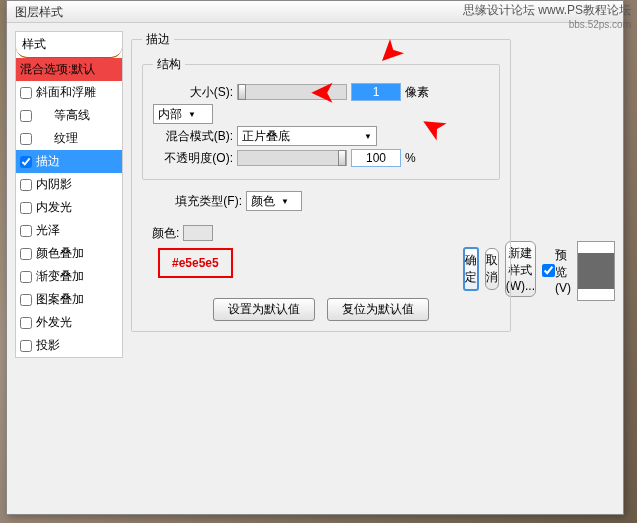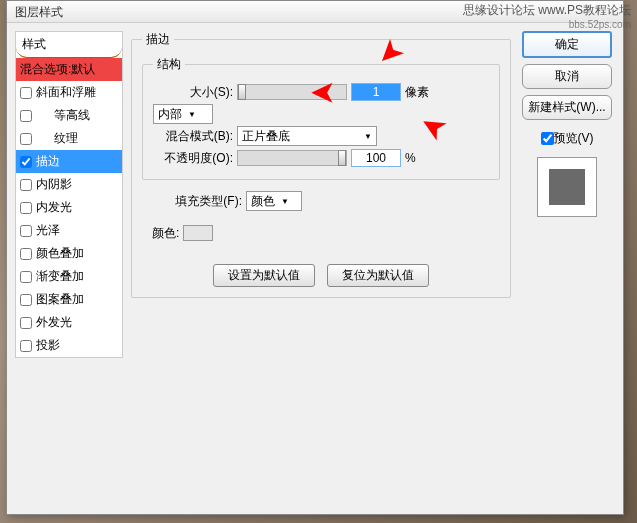--- a/index.html
+++ b/index.html
@@ -24,21 +24,21 @@
     .slider { width: 110px; height: 16px; background: #ddd; border: 1px solid #aaa; position: relative; display: inline-block; }
     .slider-handle { position: absolute; top: -1px; width: 8px; height: 16px; background: linear-gradient(#fff,#ccc); border: 1px solid #888; }
     .text-input { width: 50px; height: 18px; border: 1px solid #7eb4ea; background: #fff; text-align: center; padding: 1px 2px; }
     .text-input.hl { background: #3399ff; color: #fff; }
     .combo { height: 20px; border: 1px solid #999; background: #fff; display: inline-flex; align-items: center; padding: 0 4px; position: relative; }
     .combo-arrow { margin-left: 6px; font-size: 8px; }
     .color-swatch { width: 30px; height: 16px; background: #e5e5e5; border: 1px solid #999; display: inline-block; }
     .hex-box { border: 2px solid #e00; padding: 6px 12px; color: #d00; font-weight: bold; display: inline-block; margin: 4px 0 0 6px; }
     .btn-row { display: flex; gap: 12px; justify-content: center; margin-top: 10px; }
     .btn { padding: 2px 14px; border: 1px solid #888; background: linear-gradient(#fff,#e0e0e0); border-radius: 3px; cursor: pointer; }
-    .right-panel { width: 96px; display: flex; flex-direction: column; gap: 6px; align-items: center; }
+    .right-panel { width: 96px; display: flex; gap: 6px; align-items: center; justify-content: flex-end; }
     .btn-primary { width: 90px; padding: 3px 0; border: 2px solid #4a90d9; background: linear-gradient(#fff,#e8f0fa); border-radius: 3px; text-align: center; cursor: pointer; }
     .btn-normal { width: 90px; padding: 3px 0; border: 1px solid #999; background: linear-gradient(#fff,#e8e8e8); border-radius: 6px; text-align: center; cursor: pointer; }
     .preview-check { display: flex; align-items: center; gap: 0; margin-top: 4px; }
     .preview-box { width: 60px; height: 60px; border: 1px solid #999; background: #fff; display: flex; align-items: center; justify-content: center; margin-top: 4px; }
     .preview-inner { width: 36px; height: 36px; background: #6a6a6a; }
     .arrow { position: absolute; color: #f00; font-size: 28px; font-weight: bold; pointer-events: none; }
   </style>
 </head>
 <body>
 
@@ -149,20 +149,21 @@
             <span class="label" style="width:90px">填充类型(F):</span>
             <span class="combo" style="width:56px">
                 <span>颜色</span>
                 <span class="combo-arrow">▼</span>
               </span>
           </div>
           <div class="row" style="margin-top:10px">
             <span>颜色:</span>
             <span class="color-swatch"></span>
           </div>
+          <div class="hex-box">#e5e5e5</div>
         </fieldset>
         <div class="btn-row">
           <span class="btn">设置为默认值</span>
           <span class="btn">复位为默认值</span>
         </div>
       </fieldset>
 
       <div class="arrow" style="top:6px;left:248px;transform:rotate(135deg)">➤</div>
       <div class="arrow" style="top:46px;left:180px;transform:rotate(180deg)">➤</div>
       <div class="arrow" style="top:80px;left:290px;transform:rotate(210deg)">➤</div>

